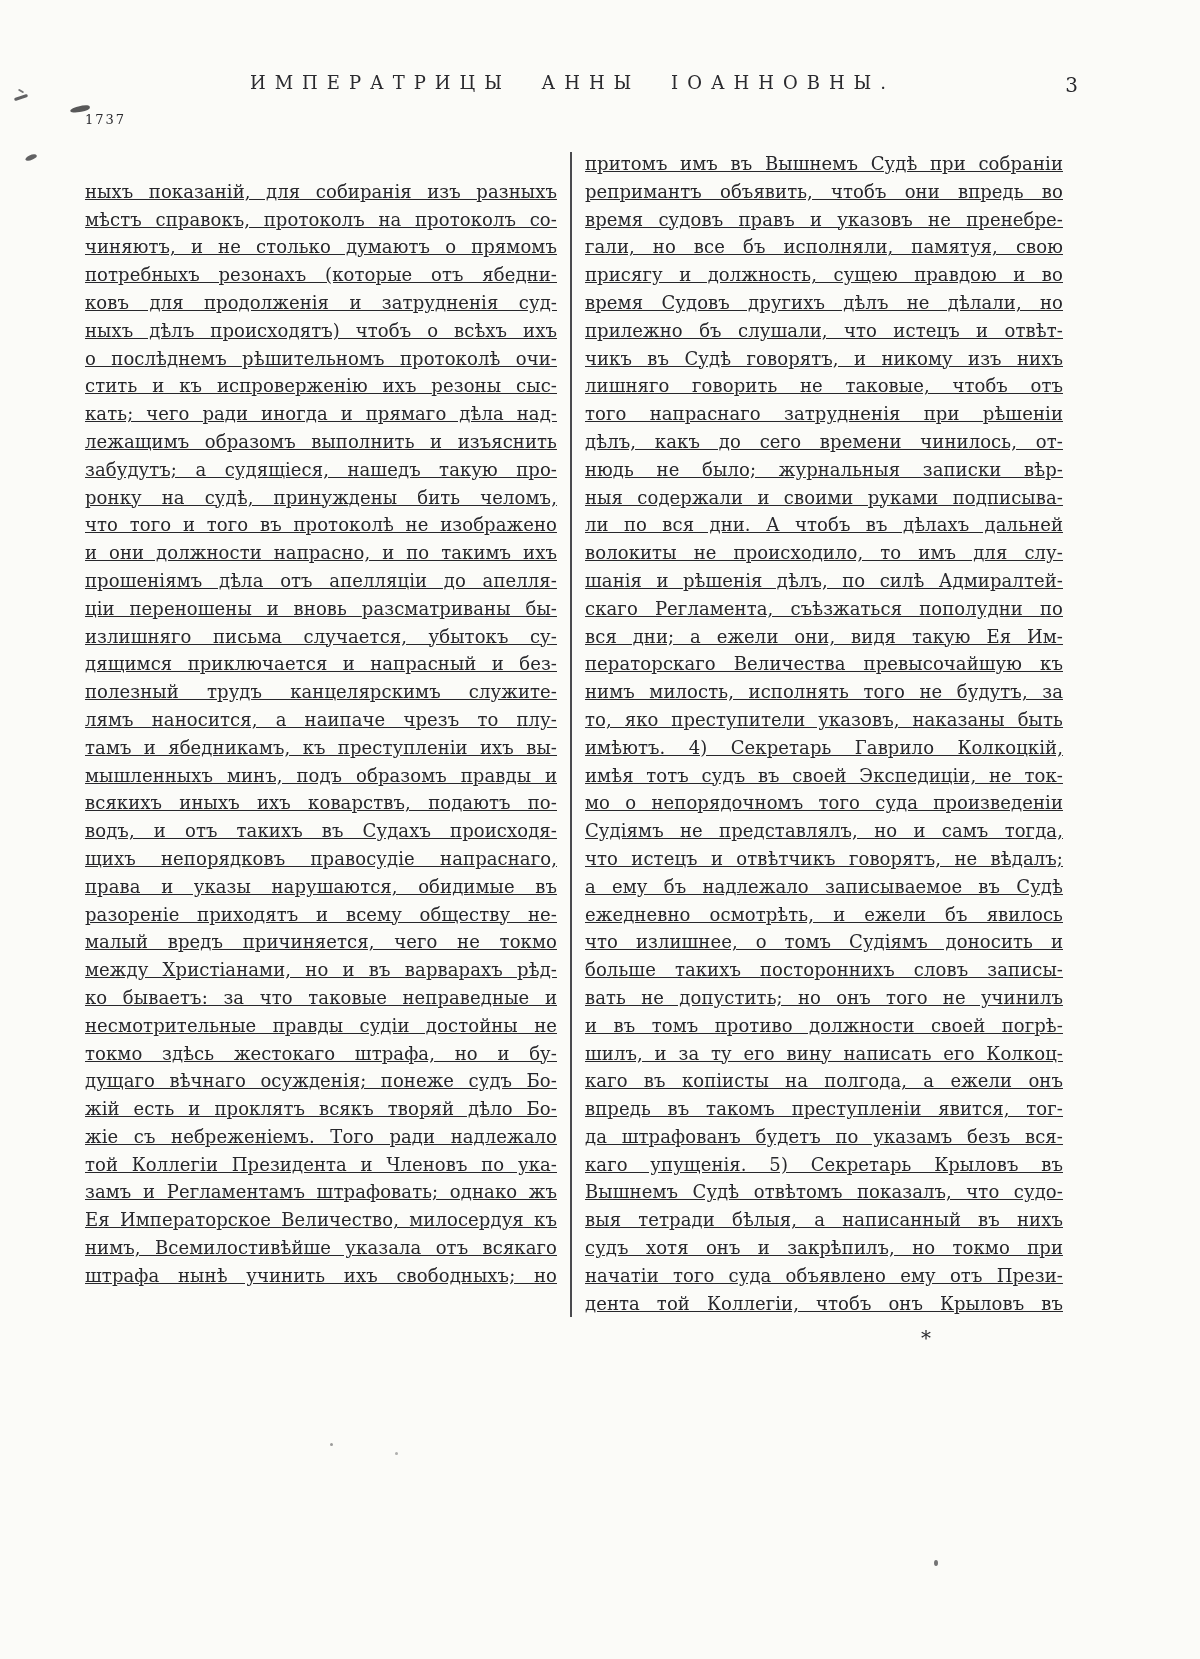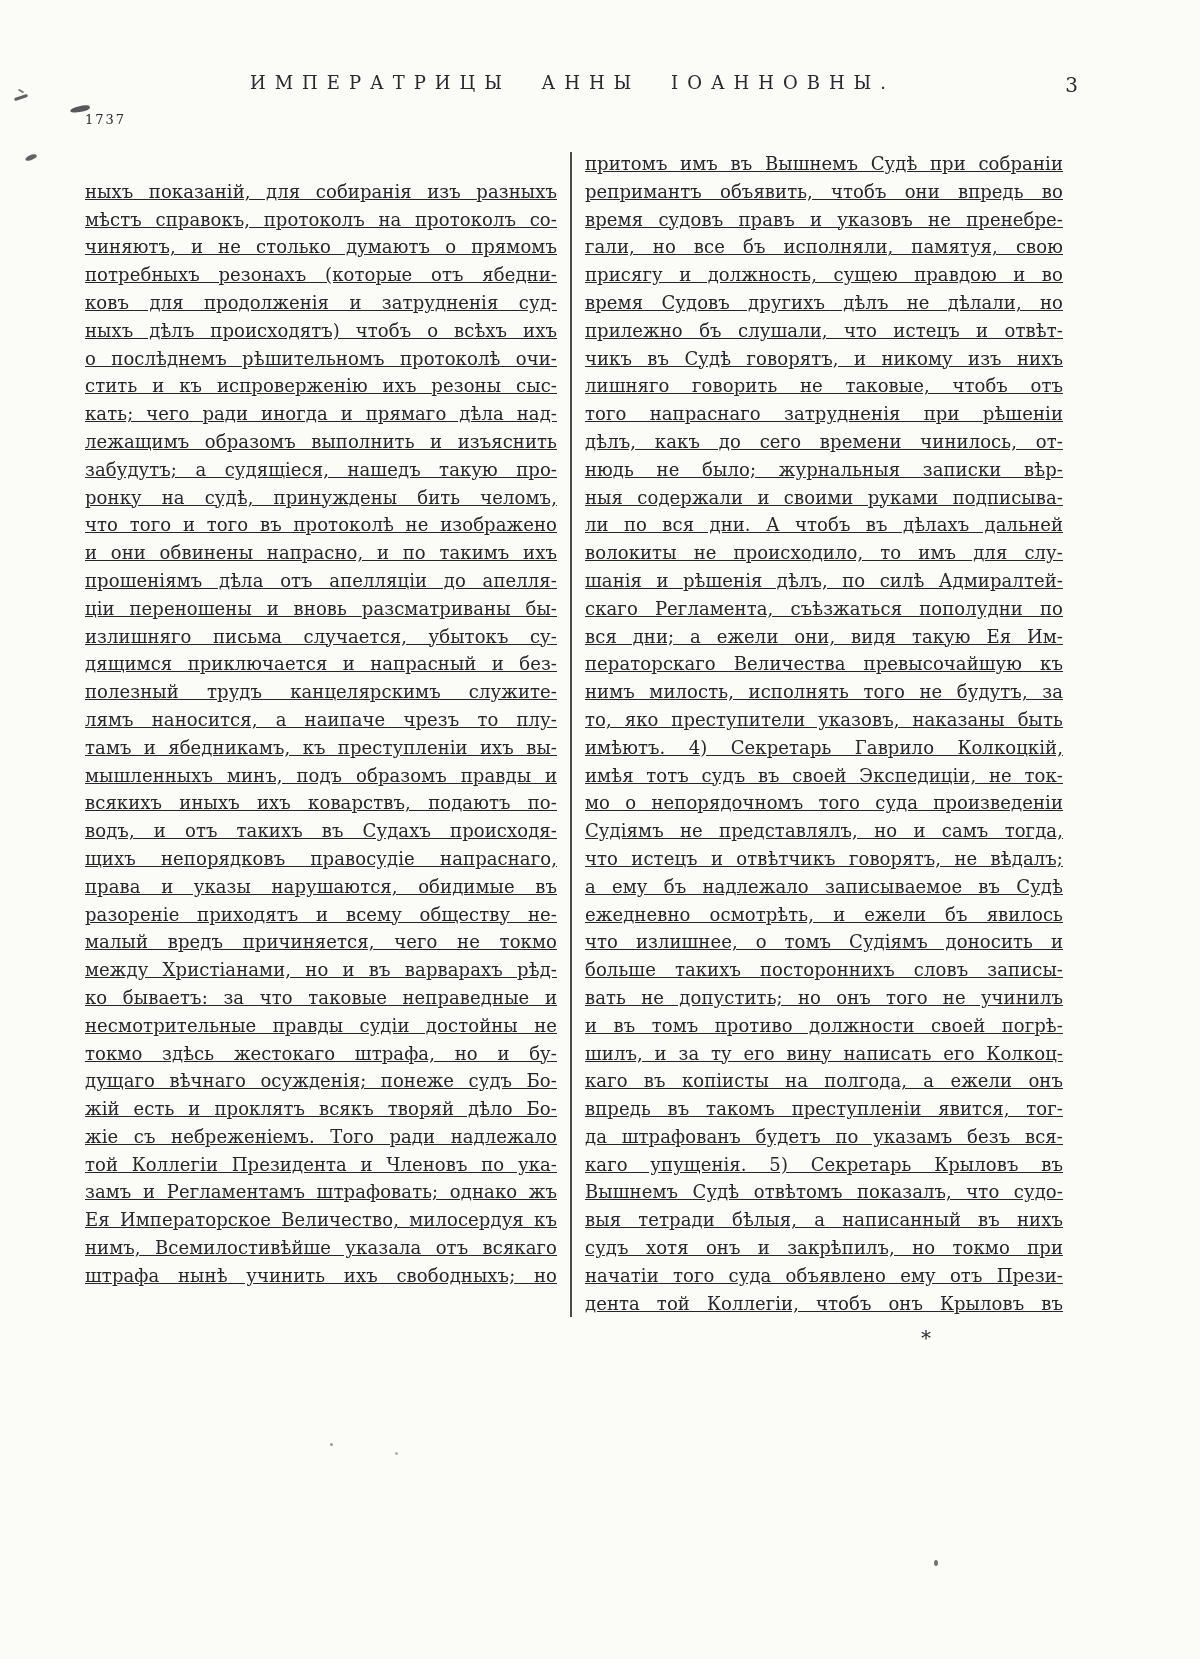--- a/index.html
+++ b/index.html
@@ -89,21 +89,21 @@
         <div class="line">потребныхъ резонахъ (которые отъ ябедни-</div>
         <div class="line">ковъ для продолженія и затрудненія суд-</div>
         <div class="line">ныхъ дѣлъ происходятъ) чтобъ о всѣхъ ихъ</div>
         <div class="line">о послѣднемъ рѣшительномъ протоколѣ очи-</div>
         <div class="line">стить и къ испроверженію ихъ резоны сыс-</div>
         <div class="line">кать; чего ради иногда и прямаго дѣла над-</div>
         <div class="line">лежащимъ образомъ выполнить и изъяснить</div>
         <div class="line">забудутъ; а судящіеся, нашедъ такую про-</div>
         <div class="line">ронку на судѣ, принуждены бить челомъ,</div>
         <div class="line">что того и того въ протоколѣ не изображено</div>
-        <div class="line">и они обвинены напрасно, и по такимъ ихъ</div>
+        <div class="line">и они должности напрасно, и по такимъ ихъ</div>
         <div class="line">прошеніямъ дѣла отъ апелляціи до апелля-</div>
         <div class="line">ціи переношены и вновь разсматриваны бы-</div>
         <div class="line">излишняго письма случается, убытокъ су-</div>
         <div class="line">дящимся приключается и напрасный и без-</div>
         <div class="line">полезный трудъ канцелярскимъ служите-</div>
         <div class="line">лямъ наносится, а наипаче чрезъ то плу-</div>
         <div class="line">тамъ и ябедникамъ, къ преступленіи ихъ вы-</div>
         <div class="line">мышленныхъ минъ, подъ образомъ правды и</div>
         <div class="line">всякихъ иныхъ ихъ коварствъ, подаютъ по-</div>
         <div class="line">водъ, и отъ такихъ въ Судахъ происходя-</div>

